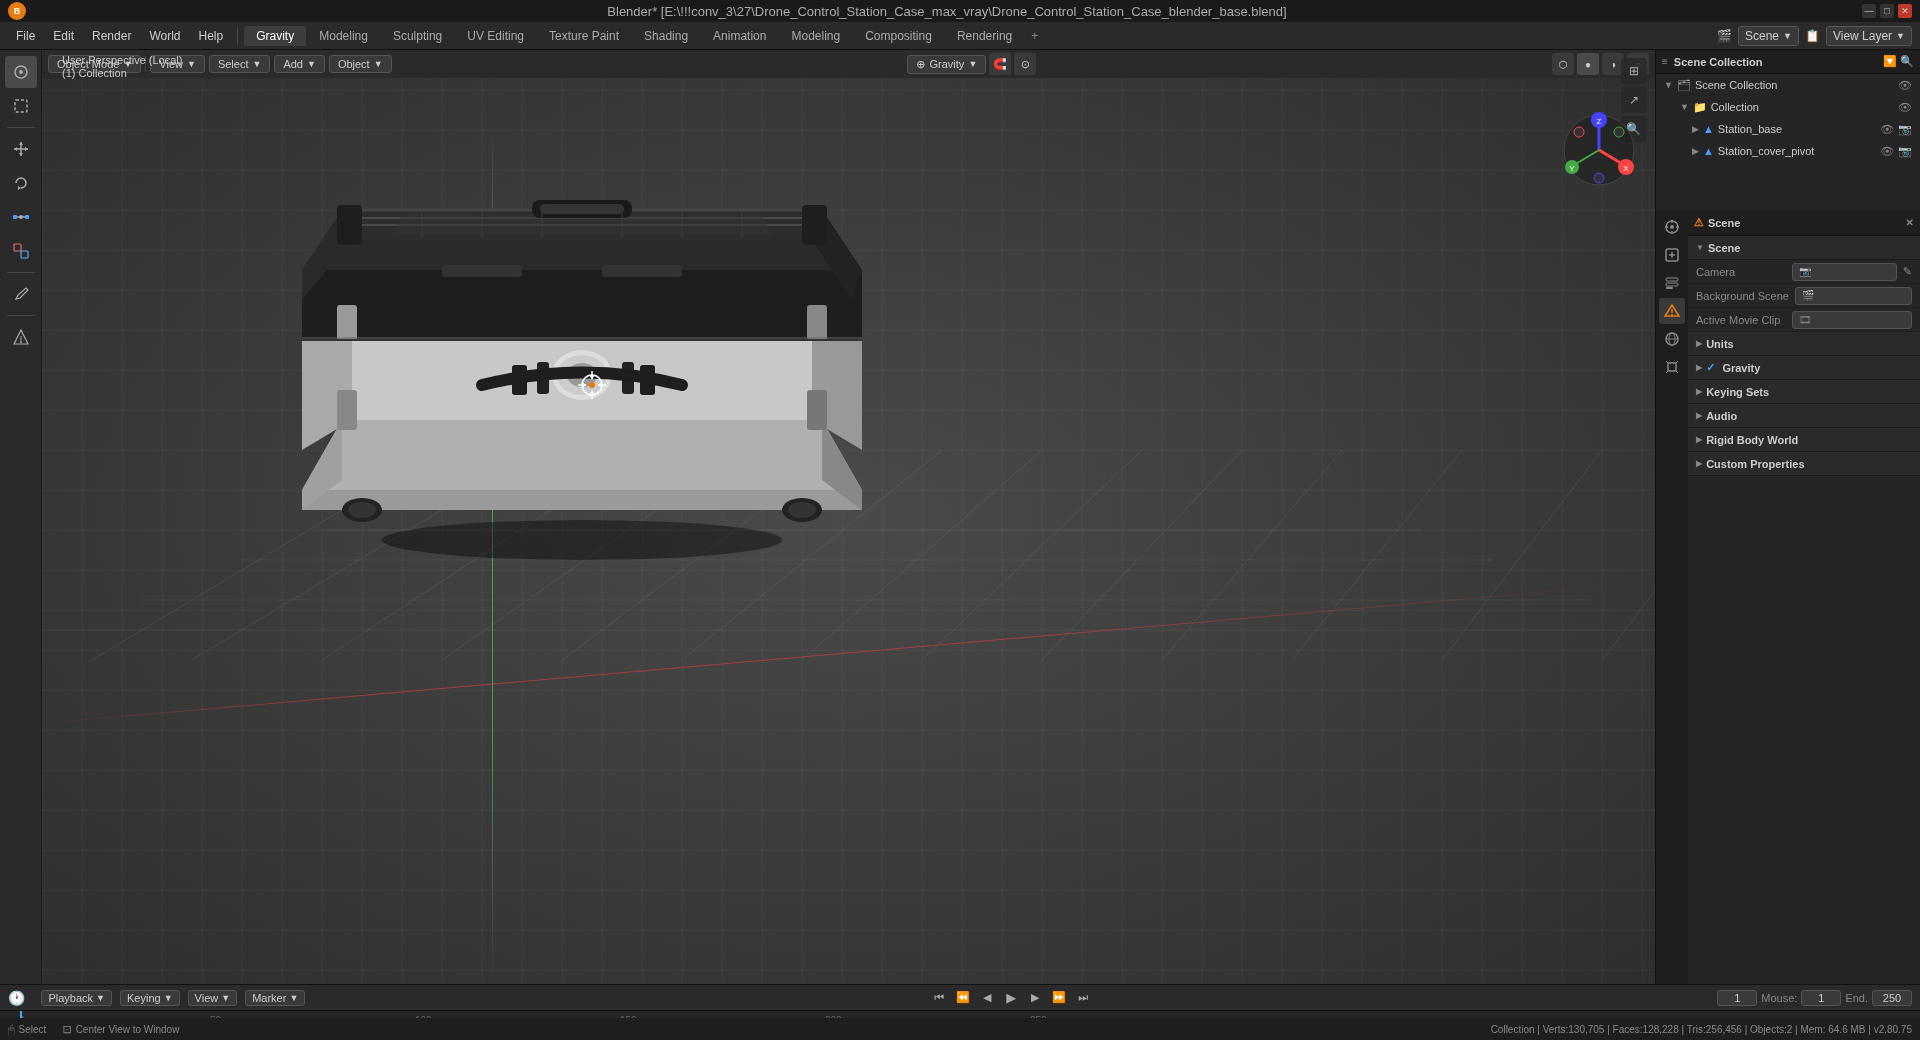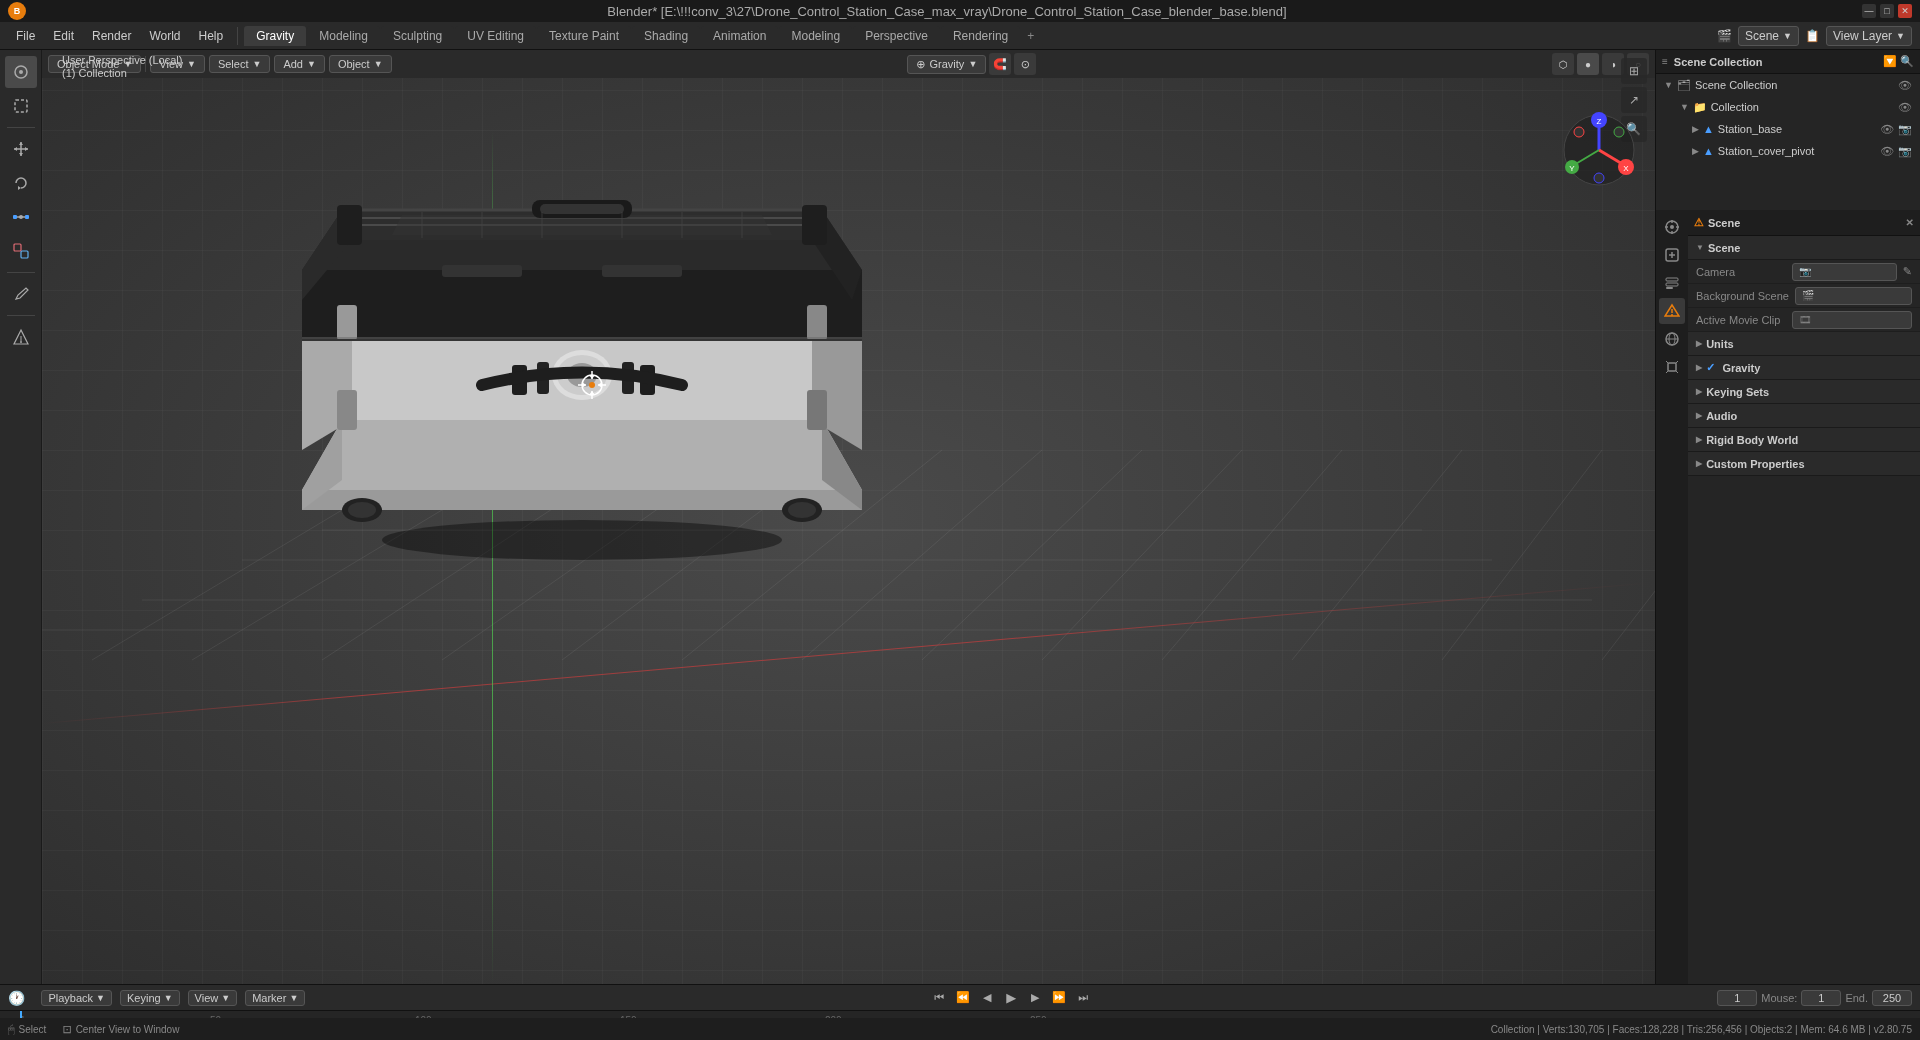--- a/index.html
+++ b/index.html
@@ -462,21 +462,21 @@
   <div class="menu-divider"></div>
   <div class="workspace-tabs">
     <div class="workspace-tab active">Gravity</div>
     <div class="workspace-tab">Modeling</div>
     <div class="workspace-tab">Sculpting</div>
     <div class="workspace-tab">UV Editing</div>
     <div class="workspace-tab">Texture Paint</div>
     <div class="workspace-tab">Shading</div>
     <div class="workspace-tab">Animation</div>
     <div class="workspace-tab">Modeling</div>
-    <div class="workspace-tab">Perspective</div>
+    <div class="workspace-tab">Compositing</div>
     <div class="workspace-tab">Rendering</div>
     <div class="menu-plus">+</div>
   </div>
   <div class="scene-label">
     <span style="color:#888;">🎬</span>
     <div class="scene-dropdown">
       <span>Scene</span>
       <span style="font-size:9px;">▼</span>
     </div>
     <span style="color:#888;">📋</span>

